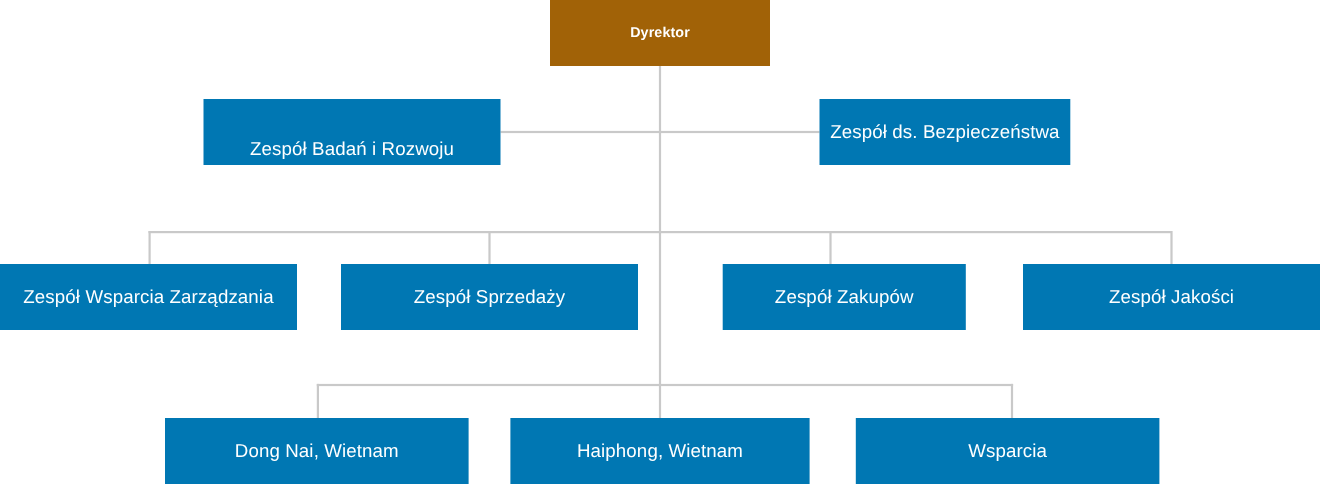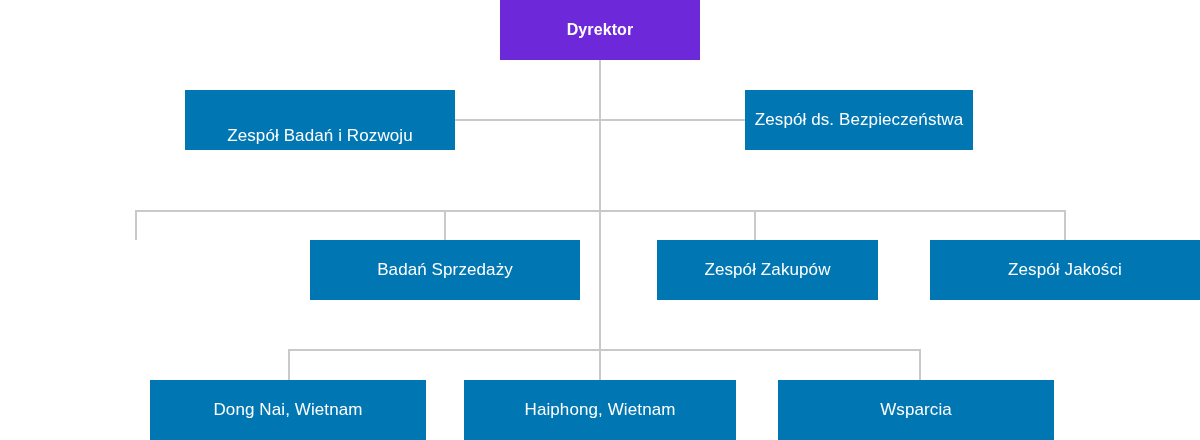--- a/index.html
+++ b/index.html
@@ -37,23 +37,23 @@
     text-align: center;
     color: #ffffff;
     background: #0077b3;
     font-size: 17px;
     font-weight: 400;
     line-height: 1.15;
     padding: 4px 8px;
     letter-spacing: 0.1px;
   }
   .node.root {
-    background: #6d28d9;
+    background: #a16207;
     font-weight: bold;
-    font-size: 16px;
+    font-size: 13px;
     text-align: right;
   }
   .node-label {
     display: block;
     white-space: nowrap;
   }
 </style>
 </head>
 <body>
 
@@ -81,22 +81,25 @@
     <span class="node-label">Dyrektor</span>
   </div>
 
   <div class="node" style="left:185px; top:90px; width:270px; height:60px;align-items:flex-end;">
     <span class="node-label">Zespół Badań i Rozwoju</span>
   </div>
   <div class="node" style="left:745px; top:90px; width:228px; height:60px;">
     <span class="node-label">Zespół ds. Bezpieczeństwa</span>
   </div>
 
+  <div class="node" style="left:0px; top:240px; width:270px; height:60px;">
+    <span class="node-label">Zespół Wsparcia Zarządzania</span>
+  </div>
   <div class="node" style="left:310px; top:240px; width:270px; height:60px;">
-    <span class="node-label">Badań Sprzedaży</span>
+    <span class="node-label">Zespół Sprzedaży</span>
   </div>
   <div class="node" style="left:657px; top:240px; width:221px; height:60px;">
     <span class="node-label">Zespół Zakupów</span>
   </div>
   <div class="node" style="left:930px; top:240px; width:270px; height:60px;text-align:right;">
     <span class="node-label">Zespół Jakości</span>
   </div>
 
   <div class="node" style="left:150px; top:380px; width:276px; height:60px;text-align:center;">
     <span class="node-label">Dong Nai, Wietnam</span>

